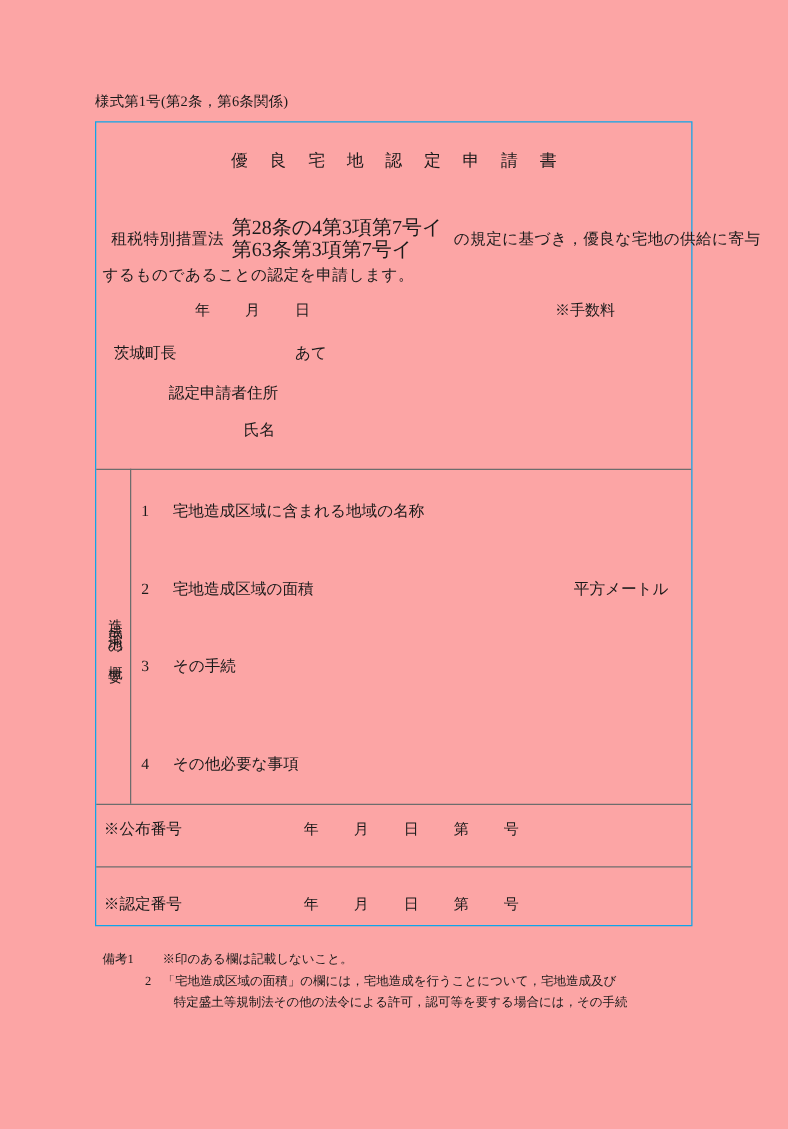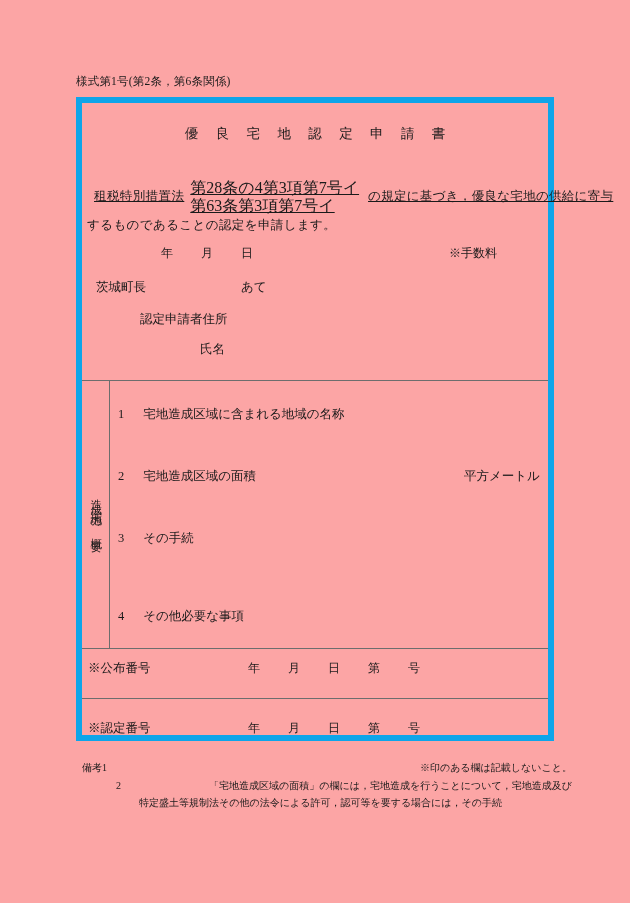--- a/index.html
+++ b/index.html
@@ -33,21 +33,21 @@
     white-space: nowrap;
   }
 
   
   .frame {
     position: absolute;
     left: 76px;
     top: 97px;
     width: 478px;
     height: 644px;
-    border: 6px solid #0ea5e9;
+    border: 1px solid #0ea5e9;
     box-sizing: border-box;
   }
 
   
   .hline {
     position: absolute;
     left: 0;
     width: 100%;
     height: 0;
     border-top: 1px solid #6d6d6d;
@@ -80,21 +80,20 @@
   
   .stmt-row {
     position: absolute;
     left: 0;
     top: 76px;
     width: 100%;
     display: flex;
     align-items: center;
     font-size: 12.5px;
     white-space: nowrap;
-    text-decoration: underline;
   }
   .stmt-lead {
     margin-left: 12px;
     letter-spacing: 0.4px;
   }
   .stmt-stack {
     display: flex;
     flex-direction: column;
     justify-content: center;
     margin-left: 6px;
@@ -232,21 +231,21 @@
   .note-row { display: flex; white-space: nowrap; }
   .note-row .label {
     flex: 0 0 auto;
     width: 48px;
   }
   .note-row .label.indent {
     text-align: right;
     padding-right: 9px;
     box-sizing: border-box;
   }
-  .note-body { flex: 1 1 auto; text-align: right; }
+  .note-body { flex: 1 1 auto; }
   .note-cont {
     margin-left: 57px;
     white-space: nowrap;
   }
 </style>
 </head>
 <body>
 
 <div class="page">
 

